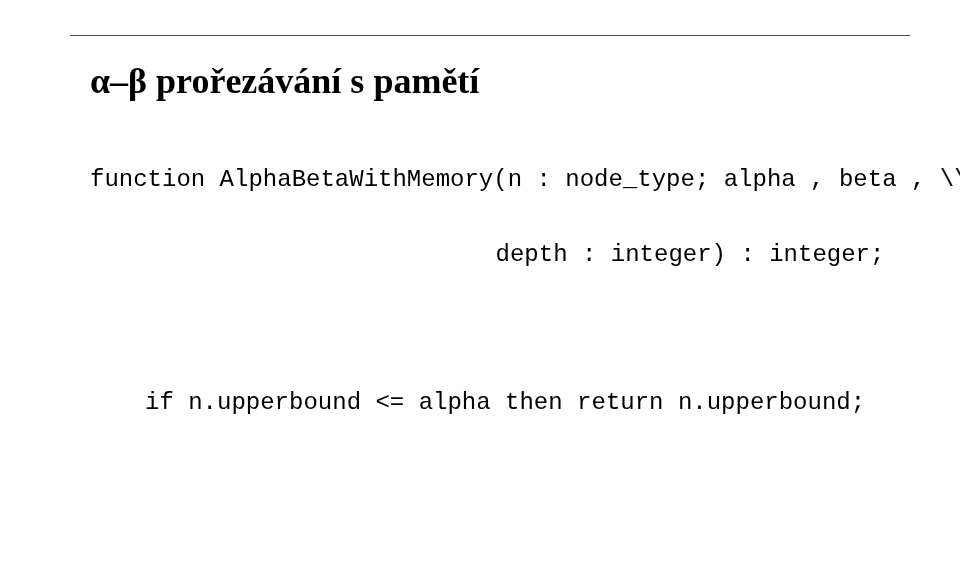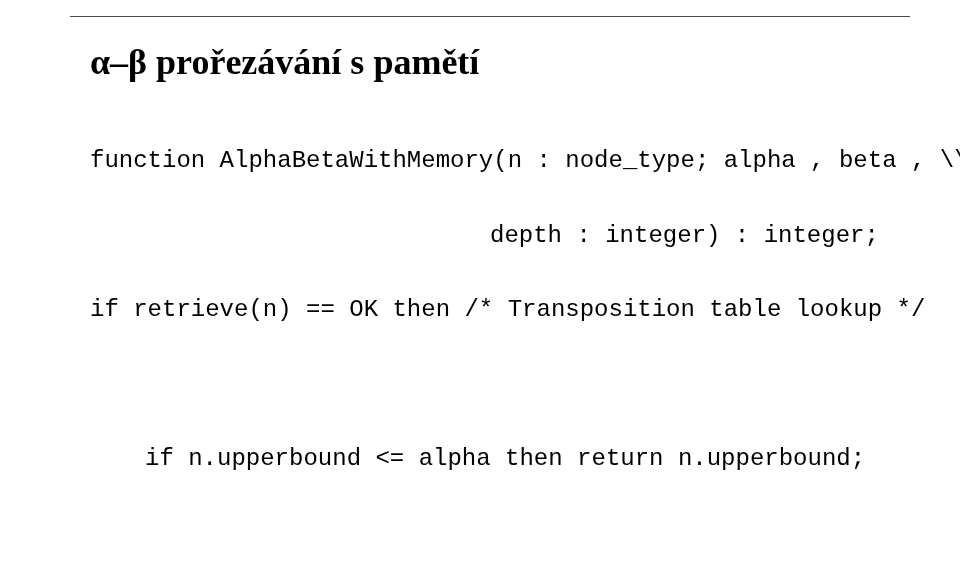--- a/index.html
+++ b/index.html
@@ -5,21 +5,21 @@
   html, body {
     margin: 0;
     padding: 0;
     width: 960px;
     height: 564px;
     background: #ffffff;
     font-family: Georgia, 'Times New Roman', serif;
     color: #000;
   }
   .page {
-    padding: 16px 70px 20px 90px;
+    padding: 35px 70px 20px 90px;
     box-sizing: border-box;
     width: 960px;
     height: 488px;
   }
   .rule {
     border-top: 1.5px solid #4a4a4a;
     margin-left: -20px;
     margin-right: -20px;
     margin-bottom: 24px;
   }
@@ -27,37 +27,36 @@
     font-size: 36px;
     font-weight: bold;
     margin-bottom: 22px;
   }
   .code {
     font-family: 'Courier New', Courier, monospace;
     font-size: 24px;
     line-height: 1.55;
     white-space: pre;
   }
-  .indent-depth { padding-left: 400px; }
+  .indent-depth { padding-left: 400px; text-align: center; }
   .indent2 { padding-left: 55px; }
 </style>
 </head>
 <body>
 
 <div class="page">
   <div class="rule"></div>
 
   <div class="title">
     <span>α–β </span><span>prořezávání s pamětí</span>
   </div>
 
   <div class="code">
 <div>function AlphaBetaWithMemory(n : node_type; alpha , beta , \\</div>
 <div class="indent-depth">depth : integer) : integer;</div>
-<div>if retrieve(n) == OK then /* Transposition table lookup */</div>
 <div> </div>
 <div class="indent2">if n.upperbound &lt;= alpha then return n.upperbound;</div>
 
 
 
 
   </div>
 </div>
 
 </body></html>

